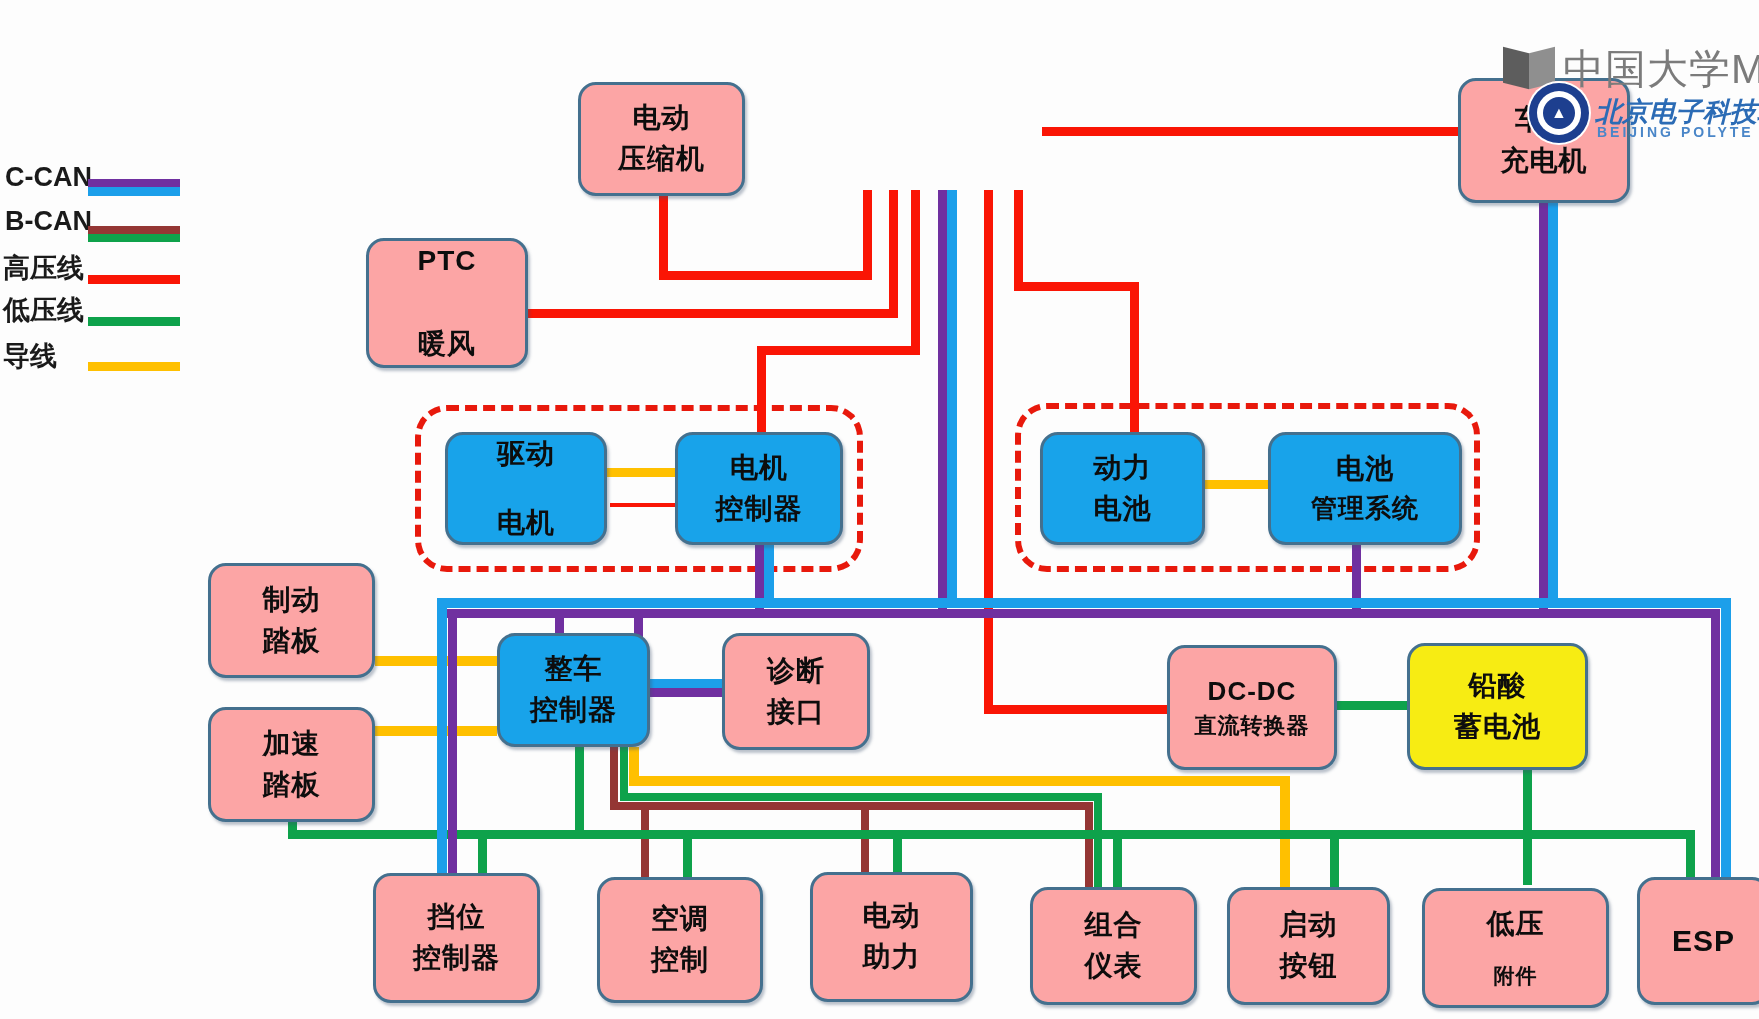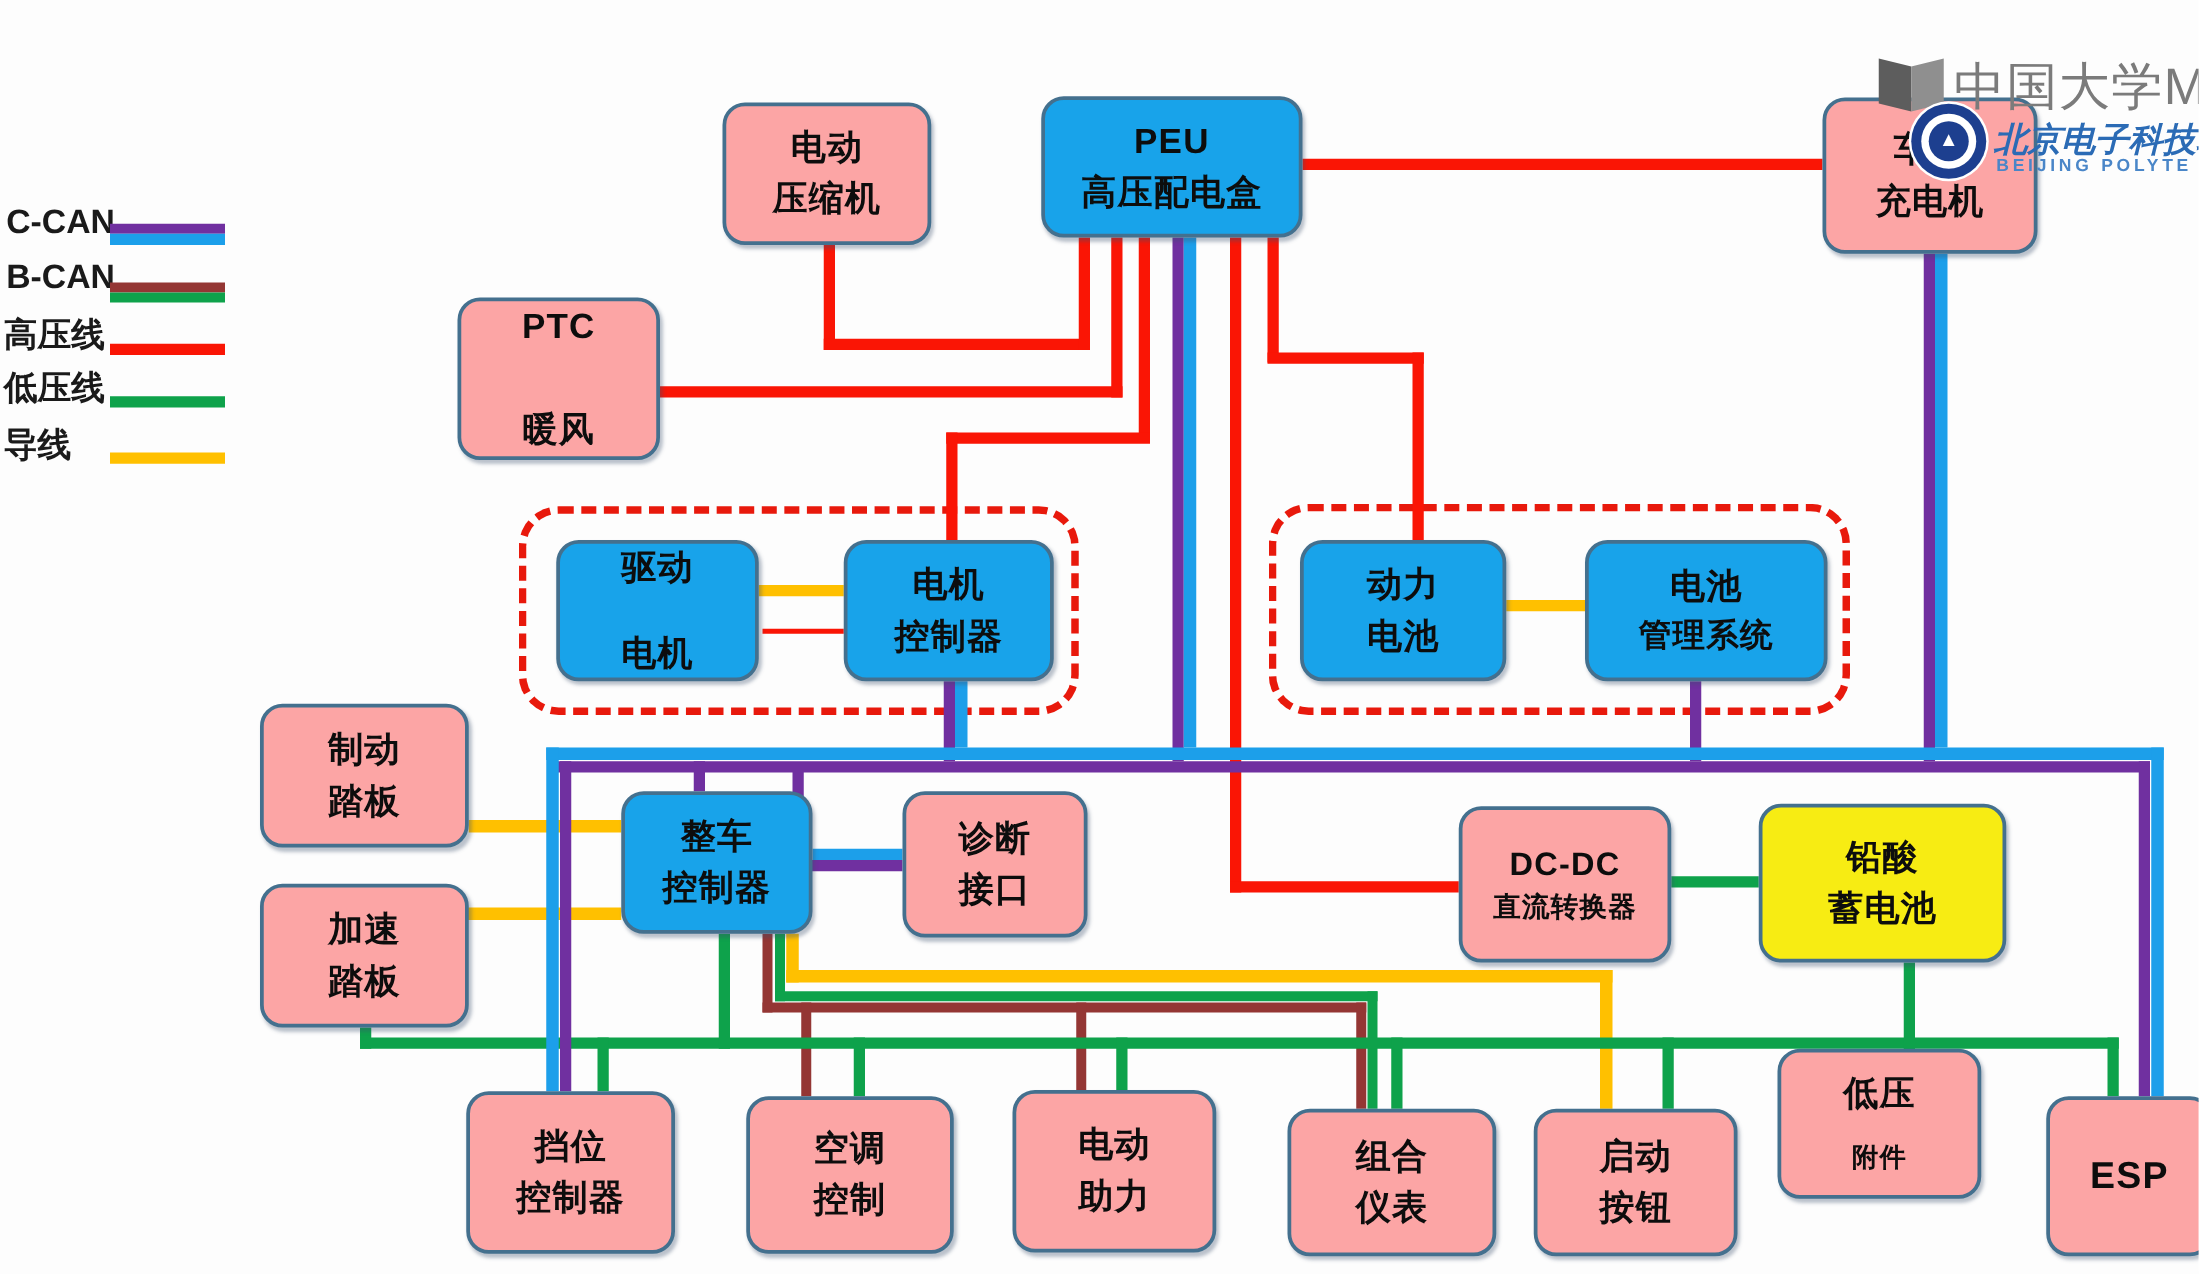--- a/index.html
+++ b/index.html
@@ -121,24 +121,20 @@
     <div class="line" style="left: 1548px; top: 203px; width: 10px; height: 395px; background: rgb(28, 159, 234); z-index: 15;"></div>
     <div class="line" style="left: 1539px; top: 203px; width: 9px; height: 406px; background: rgb(112, 48, 160); z-index: 14;"></div>
     <div class="line" style="left: 555px; top: 609px; width: 9px; height: 24px; background: rgb(112, 48, 160); z-index: 14;"></div>
     <div class="line" style="left: 634px; top: 613px; width: 9px; height: 84px; background: rgb(112, 48, 160); z-index: 14;"></div>
     <div class="line" style="left: 634px; top: 688px; width: 88px; height: 9px; background: rgb(112, 48, 160); z-index: 14;"></div>
     <div class="line" style="left: 650px; top: 679px; width: 72px; height: 9px; background: rgb(28, 159, 234); z-index: 15;"></div>
     <div class="block fill-green" style="left: 578px; top: 82px; width: 167px; height: 114px;">
       <div style="font-size: 28px;">电动</div>
       <div style="font-size: 28px;">压缩机</div>
     </div>
-    <div class="block fill-blue" style="left: 833px; top: 77px; width: 209px; height: 113px;">
-      <div style="font-size: 28px;">PEU</div>
-      <div style="font-size: 28px;">高压配电盒</div>
-    </div>
     <div class="block fill-green" style="left: 1458px; top: 78px; width: 172px; height: 125px; text-align: right;">
       <div style="font-size: 28px;">车载</div>
       <div style="font-size: 28px;">充电机</div>
     </div>
     <div class="block fill-green" style="left: 366px; top: 238px; width: 162px; height: 130px; justify-content: space-between;">
       <div style="font-size: 28px;">PTC</div>
       <div style="font-size: 28px;">暖风</div>
     </div>
     <div class="block fill-blue" style="left: 445px; top: 432px; width: 162px; height: 113px; gap: 28px;">
       <div style="font-size: 28px;">驱动</div>
@@ -169,21 +165,21 @@
       <div style="font-size: 28px;">控制器</div>
     </div>
     <div class="block fill-green" style="left: 722px; top: 633px; width: 148px; height: 117px;">
       <div style="font-size: 28px;">诊断</div>
       <div style="font-size: 28px;">接口</div>
     </div>
     <div class="block fill-green" style="left: 1167px; top: 645px; width: 170px; height: 125px;">
       <div style="font-size: 26px;">DC-DC</div>
       <div style="font-size: 22px;">直流转换器</div>
     </div>
-    <div class="block fill-yellow" style="left: 1407px; top: 643px; width: 198px; height: 127px;">
+    <div class="block fill-yellow" style="left: 1407px; top: 643px; width: 181px; height: 127px;">
       <div style="font-size: 28px;">铅酸</div>
       <div style="font-size: 28px;">蓄电池</div>
     </div>
     <div class="block fill-green" style="left: 373px; top: 873px; width: 167px; height: 130px;">
       <div style="font-size: 28px;">挡位</div>
       <div style="font-size: 28px;">控制器</div>
     </div>
     <div class="block fill-green" style="left: 597px; top: 877px; width: 166px; height: 126px;">
       <div style="font-size: 28px;">空调</div>
       <div style="font-size: 28px;">控制</div>
@@ -193,21 +189,21 @@
       <div style="font-size: 28px;">助力</div>
     </div>
     <div class="block fill-green" style="left: 1030px; top: 887px; width: 167px; height: 118px;">
       <div style="font-size: 28px;">组合</div>
       <div style="font-size: 28px;">仪表</div>
     </div>
     <div class="block fill-green" style="left: 1227px; top: 887px; width: 163px; height: 118px;">
       <div style="font-size: 28px;">启动</div>
       <div style="font-size: 28px;">按钮</div>
     </div>
-    <div class="block fill-green" style="left: 1422px; top: 839px; width: 163px; height: 120px; gap: 16px;">
+    <div class="block fill-green" style="left: 1422px; top: 888px; width: 187px; height: 120px; gap: 16px;">
       <div style="font-size: 28px;">低压</div>
       <div style="font-size: 21px;">附件</div>
     </div>
     <div class="block fill-green" style="left: 1637px; top: 877px; width: 133px; height: 128px;">
       <div style="font-size: 30px;">ESP</div>
     </div>
     <div id="watermark">
     <div class="book-icon">
       <div class="book-left"></div>
         <div class="book-right"></div>

